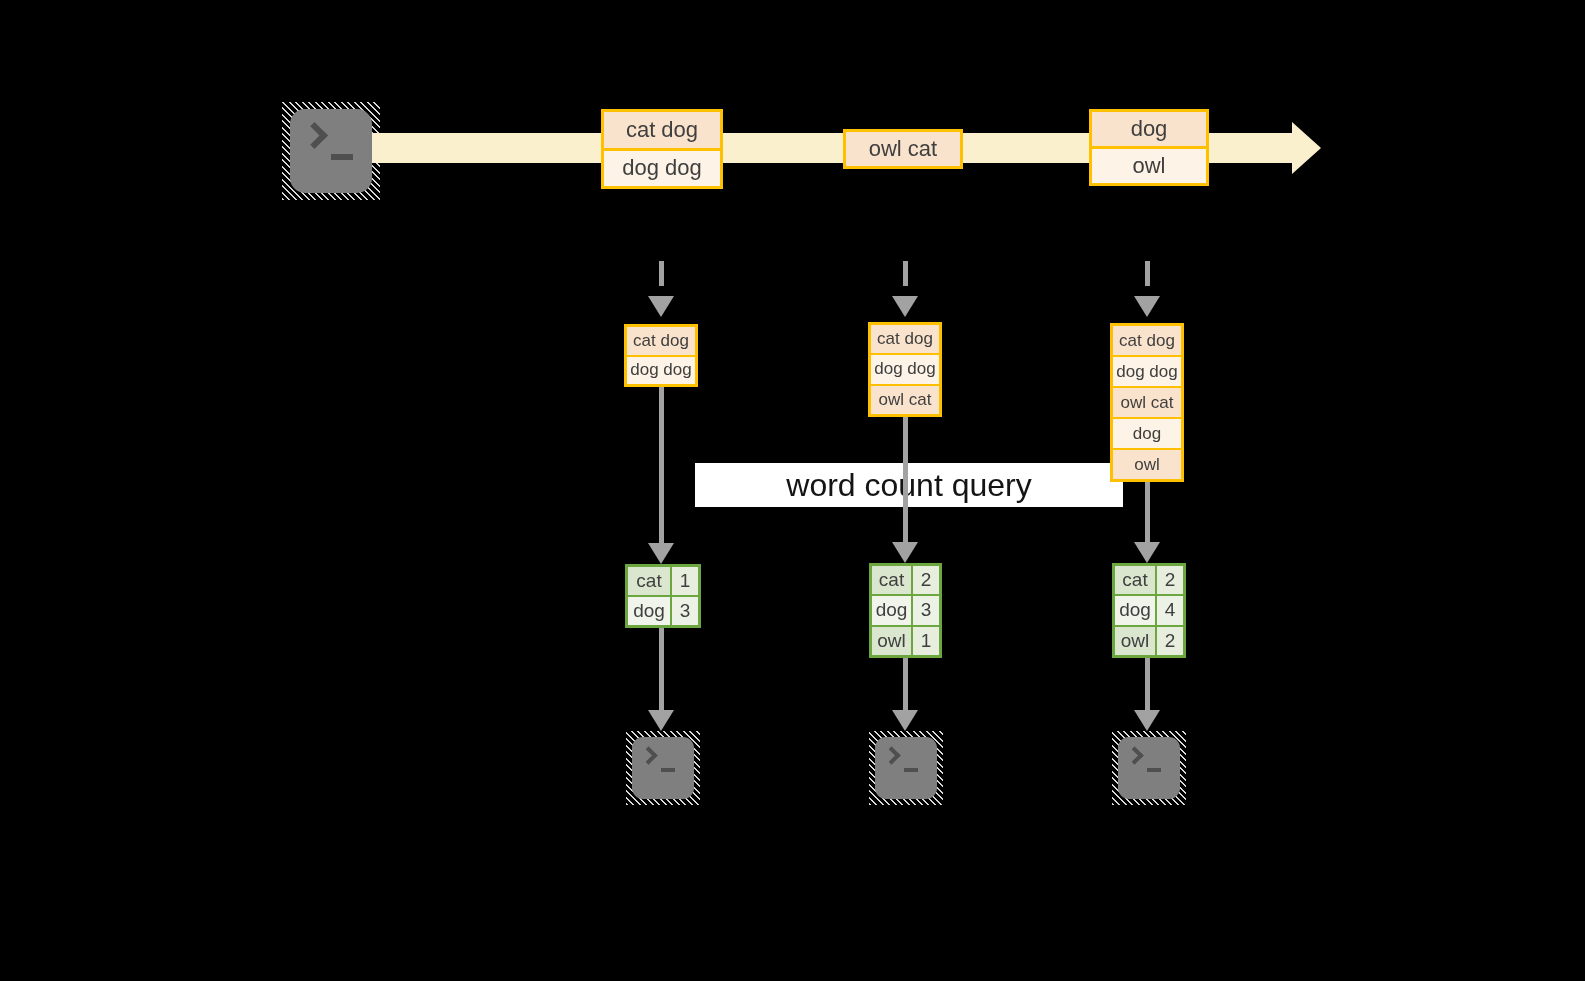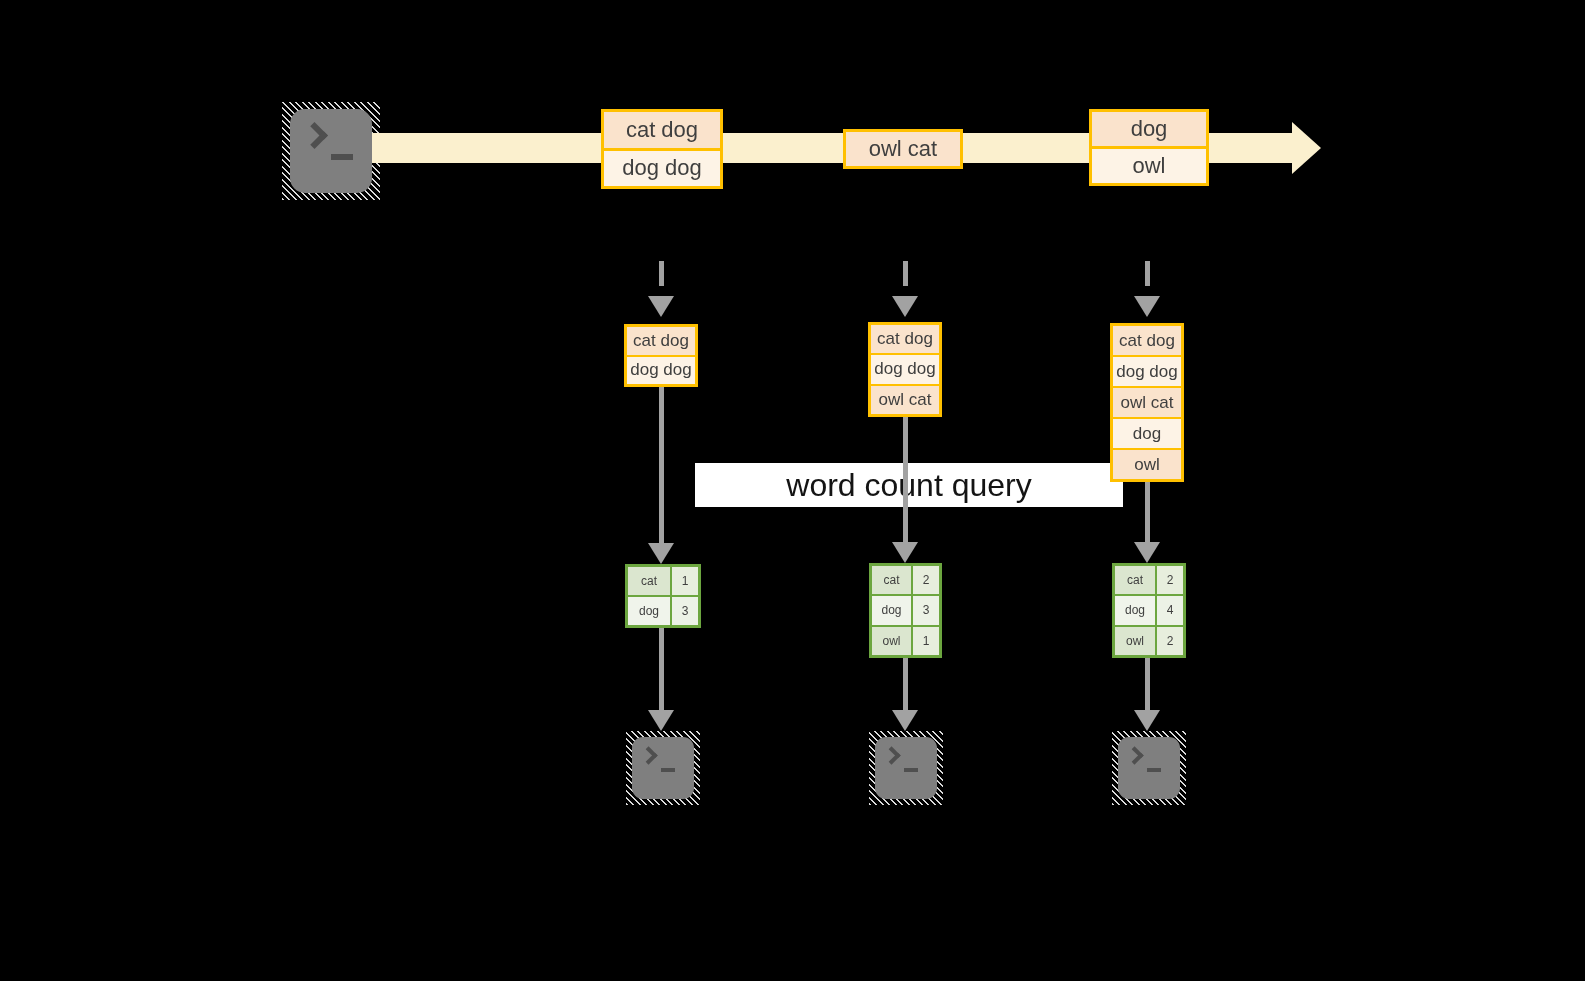--- a/index.html
+++ b/index.html
@@ -41,21 +41,21 @@
 
   
   .qlabel{
     background:#FFFFFF;color:#141414;font-size:32px;z-index:1;
     display:flex;align-items:center;justify-content:center;white-space:nowrap;
   }
 
   
   .gtable{
     background:#6CA63F;padding:3px;box-sizing:border-box;display:grid;gap:2px;
-    grid-template-columns:1fr 26px;font-size:12px;color:#3F3F3F;z-index:3;
+    grid-template-columns:1fr 26px;font-size:19px;color:#3F3F3F;z-index:3;
   }
   .gc{display:flex;align-items:center;justify-content:center;background:#F0F4EB;}
   .gtable .gc:nth-child(4n+1){background:#DBE6CF;}
   .gtable .gc:nth-child(4n+2){background:#E7EEDD;}
   .gtable .gc:nth-child(4n+3){background:#F0F4EB;}
   .gtable .gc:nth-child(4n){background:#ECF2E6;}
 </style>
 </head>
 <body>
 

